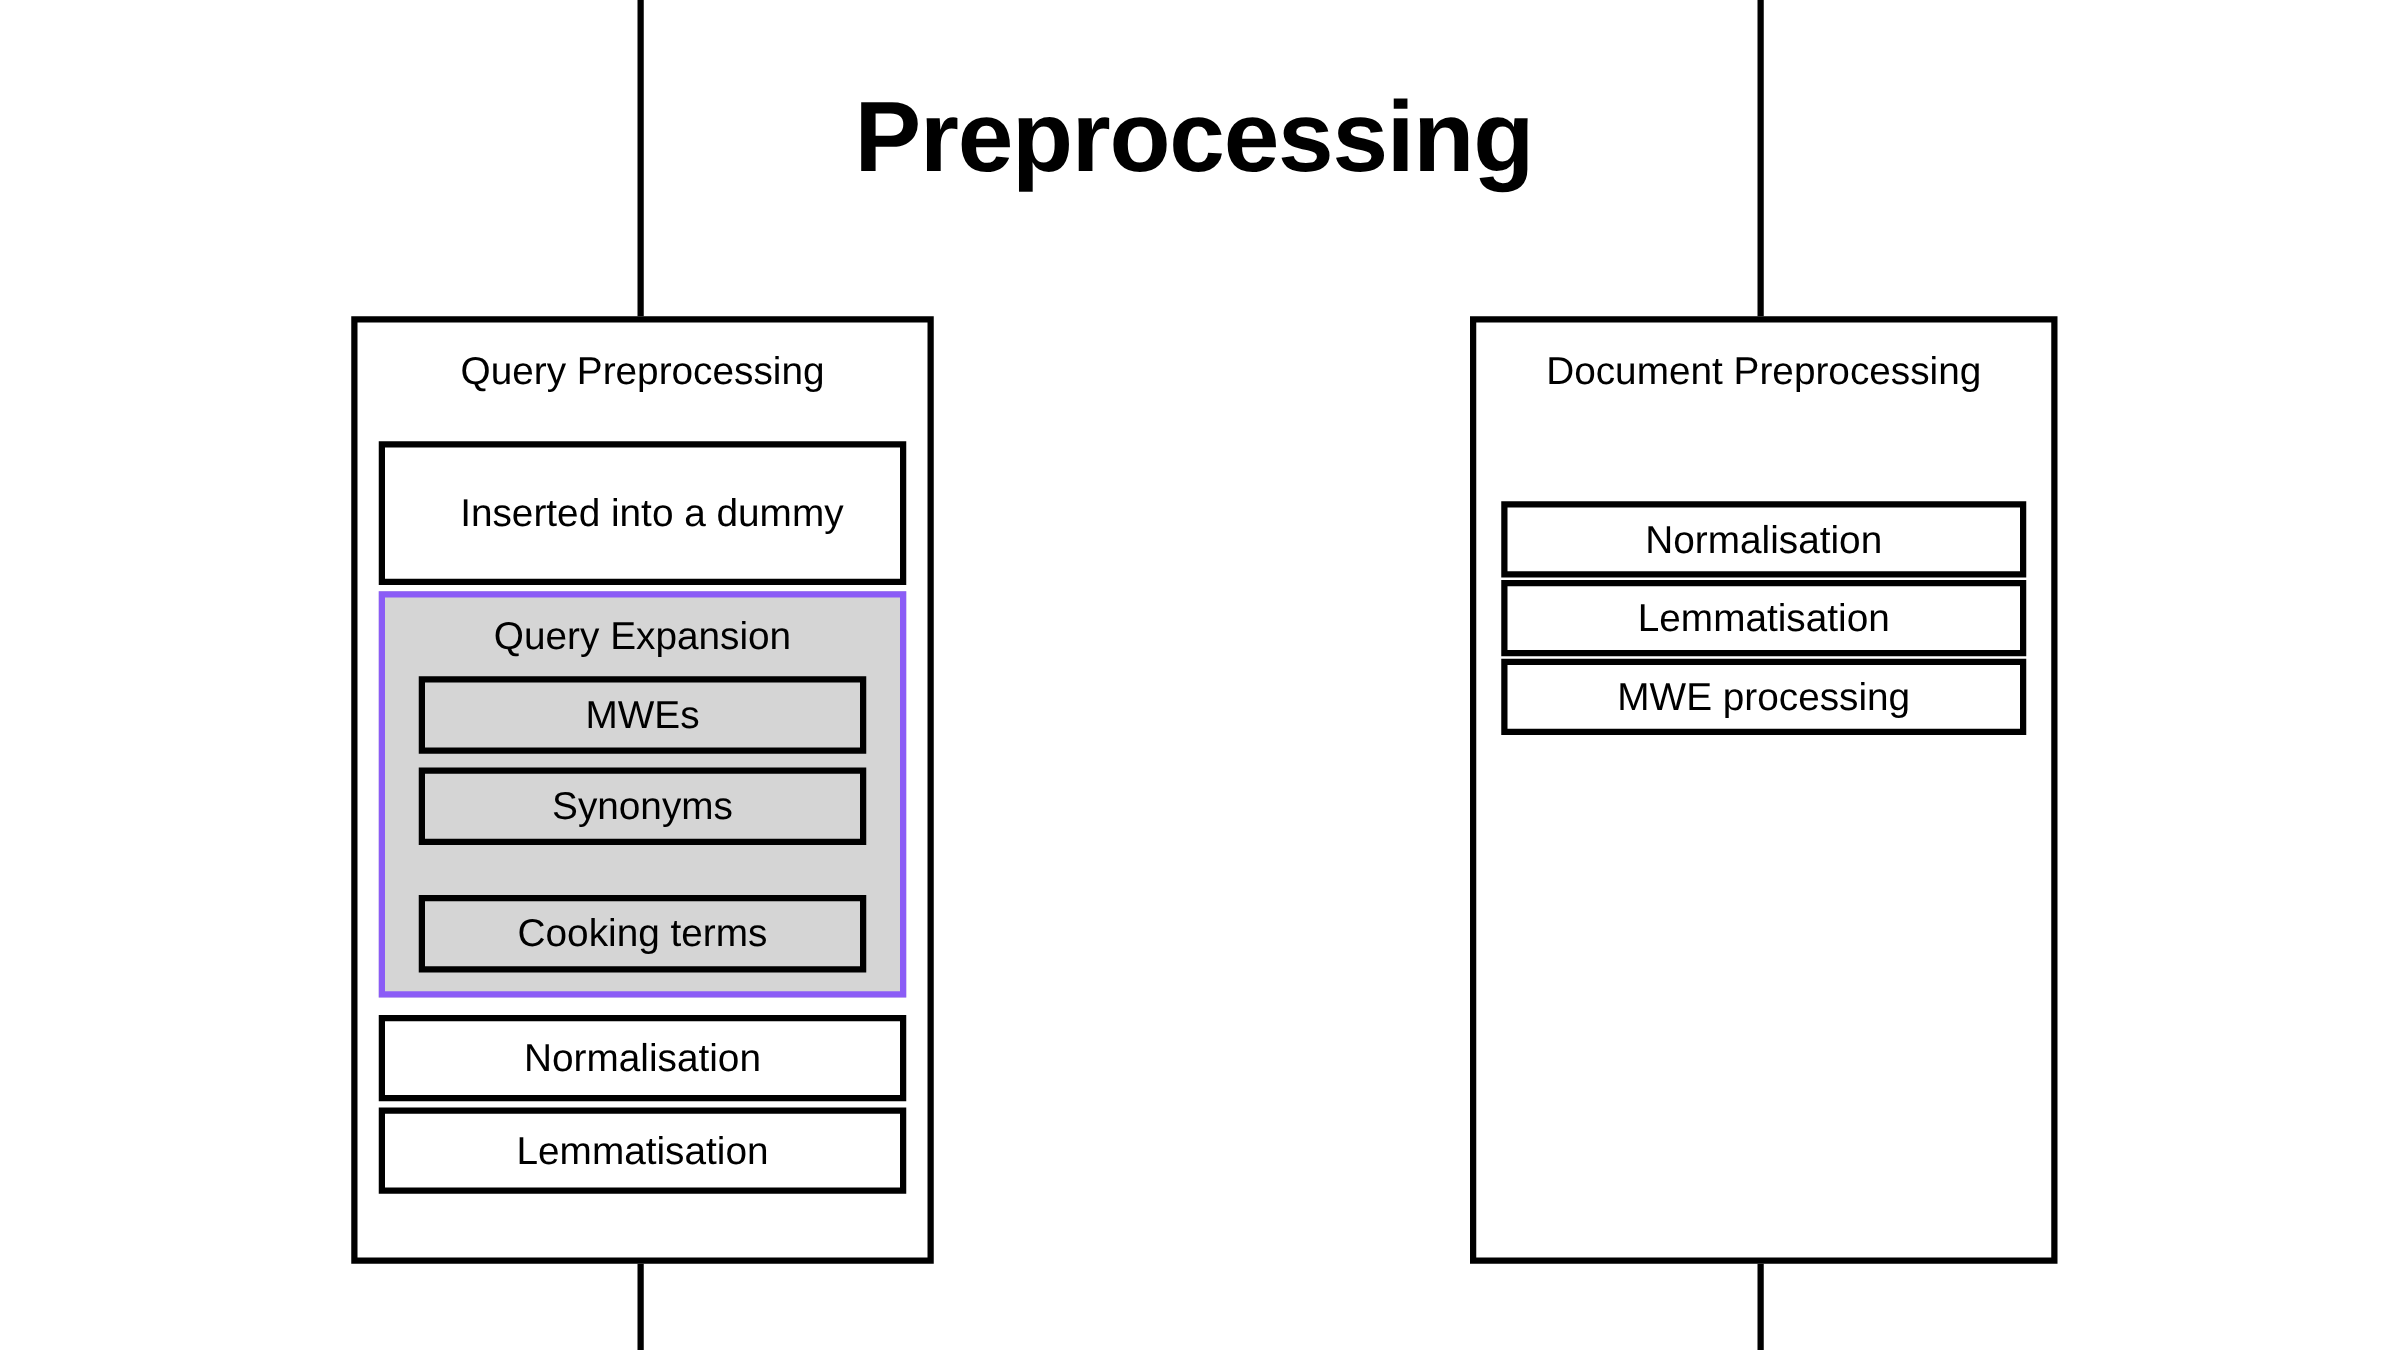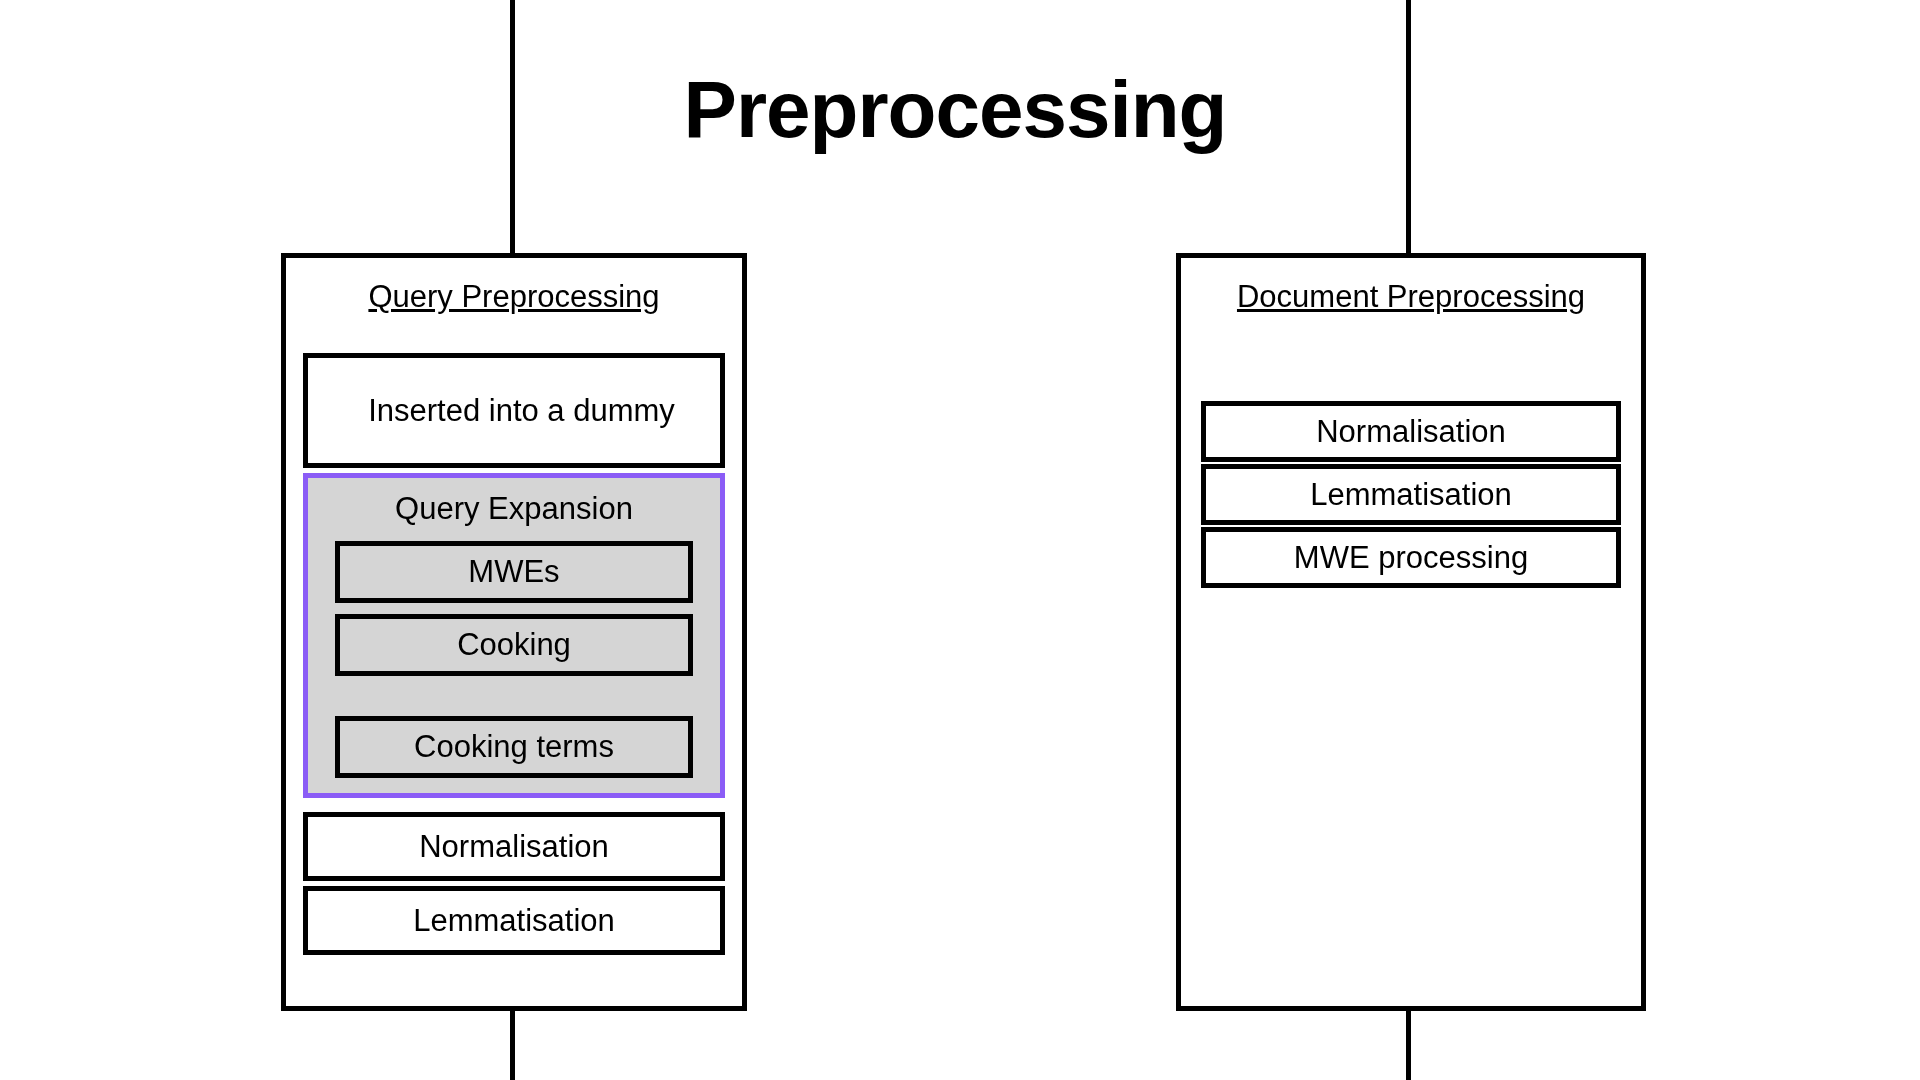--- a/index.html
+++ b/index.html
@@ -62,21 +62,20 @@
   }
   .panel.query-panel { left: 281px;  width: 466px; }
   .panel.doc-panel   { left: 1176px; width: 470px; }
 
   .panel-title {
     text-align: center;
     font-size: 31px;
     line-height: 1.2;
     color: #000000;
     padding-top: 20px;
-    text-decoration: underline;
   }
 
   .panel-body {
     padding: 0 17px;
   }
 
   
   .step-box {
     box-sizing: border-box;
     border: 5px solid #000000;
@@ -159,21 +158,21 @@
         <div>
           <div>Inserted into a dummy</div>
         </div>
       </div>
 
       <div class="gap-sm"></div>
 
       <div class="group-box">
         <div class="group-title">Query Expansion</div>
         <div class="step-box">MWEs</div>
-        <div class="step-box">Cooking</div>
+        <div class="step-box">Synonyms</div>
         <div class="step-box">Cooking terms</div>
       </div>
 
       <div class="gap-md"></div>
 
       <div class="step-box">Normalisation</div>
       <div class="gap-sm"></div>
       <div class="step-box">Lemmatisation</div>
     </div>
   </div>

